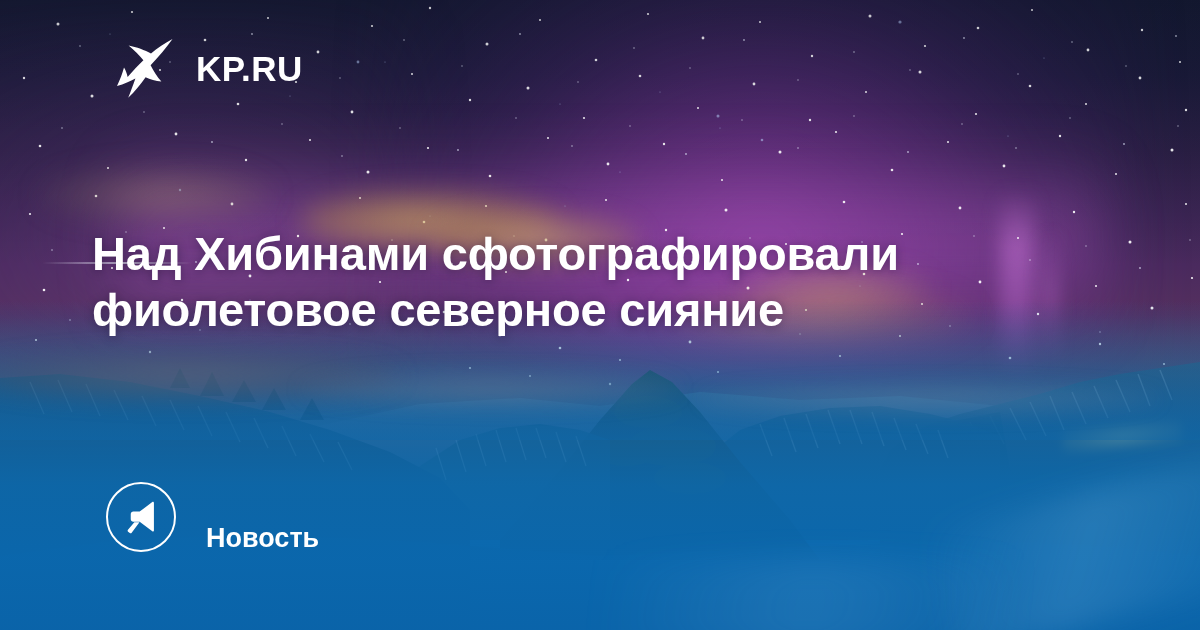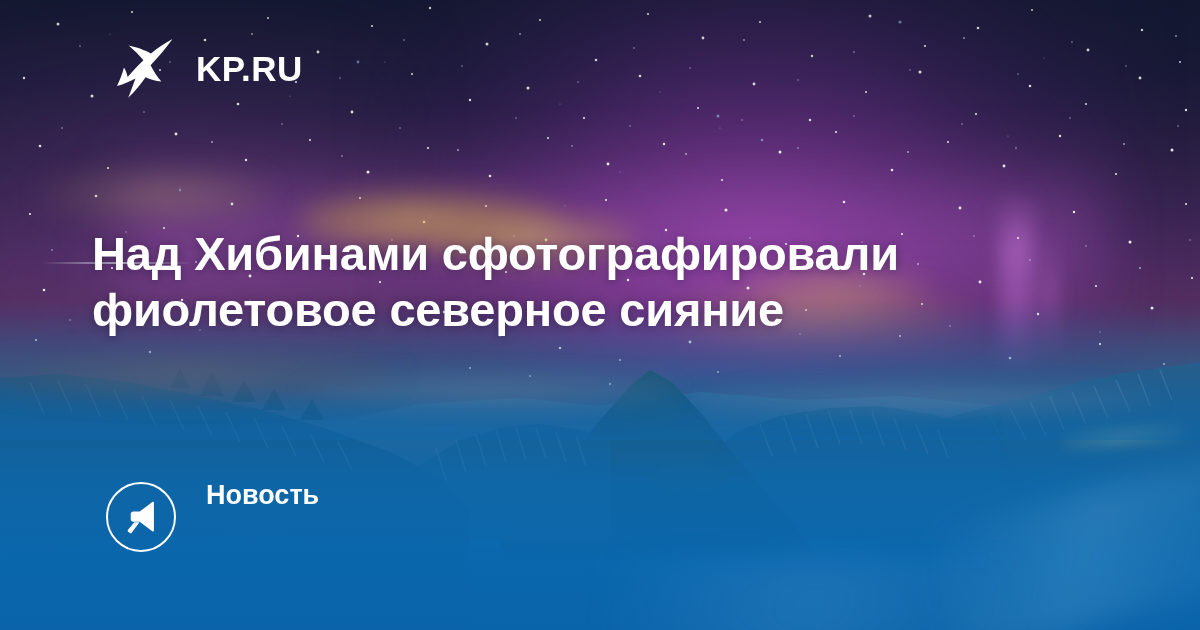--- a/index.html
+++ b/index.html
@@ -247,21 +247,21 @@
     color:#ffffff;
     font-size:47px;
     font-weight:bold;
     line-height:1.20;
     letter-spacing:-0.2px;
     text-shadow:0 1px 10px rgba(10,10,30,0.35);
   }
 
   .badge {
     position:absolute; left:106px; top:482px;
-    display:flex; align-items:flex-start; gap:30px;
+    display:flex; align-items:flex-end; gap:30px;
   }
   .badge-circle {
     width:70px; height:70px; border-radius:50%;
     border:2.5px solid #ffffff;
     display:flex; align-items:center; justify-content:center;
     flex:0 0 auto;
   }
   .badge-icon { width:38px; height:38px; display:block; }
   .badge-label {
     color:#ffffff;

